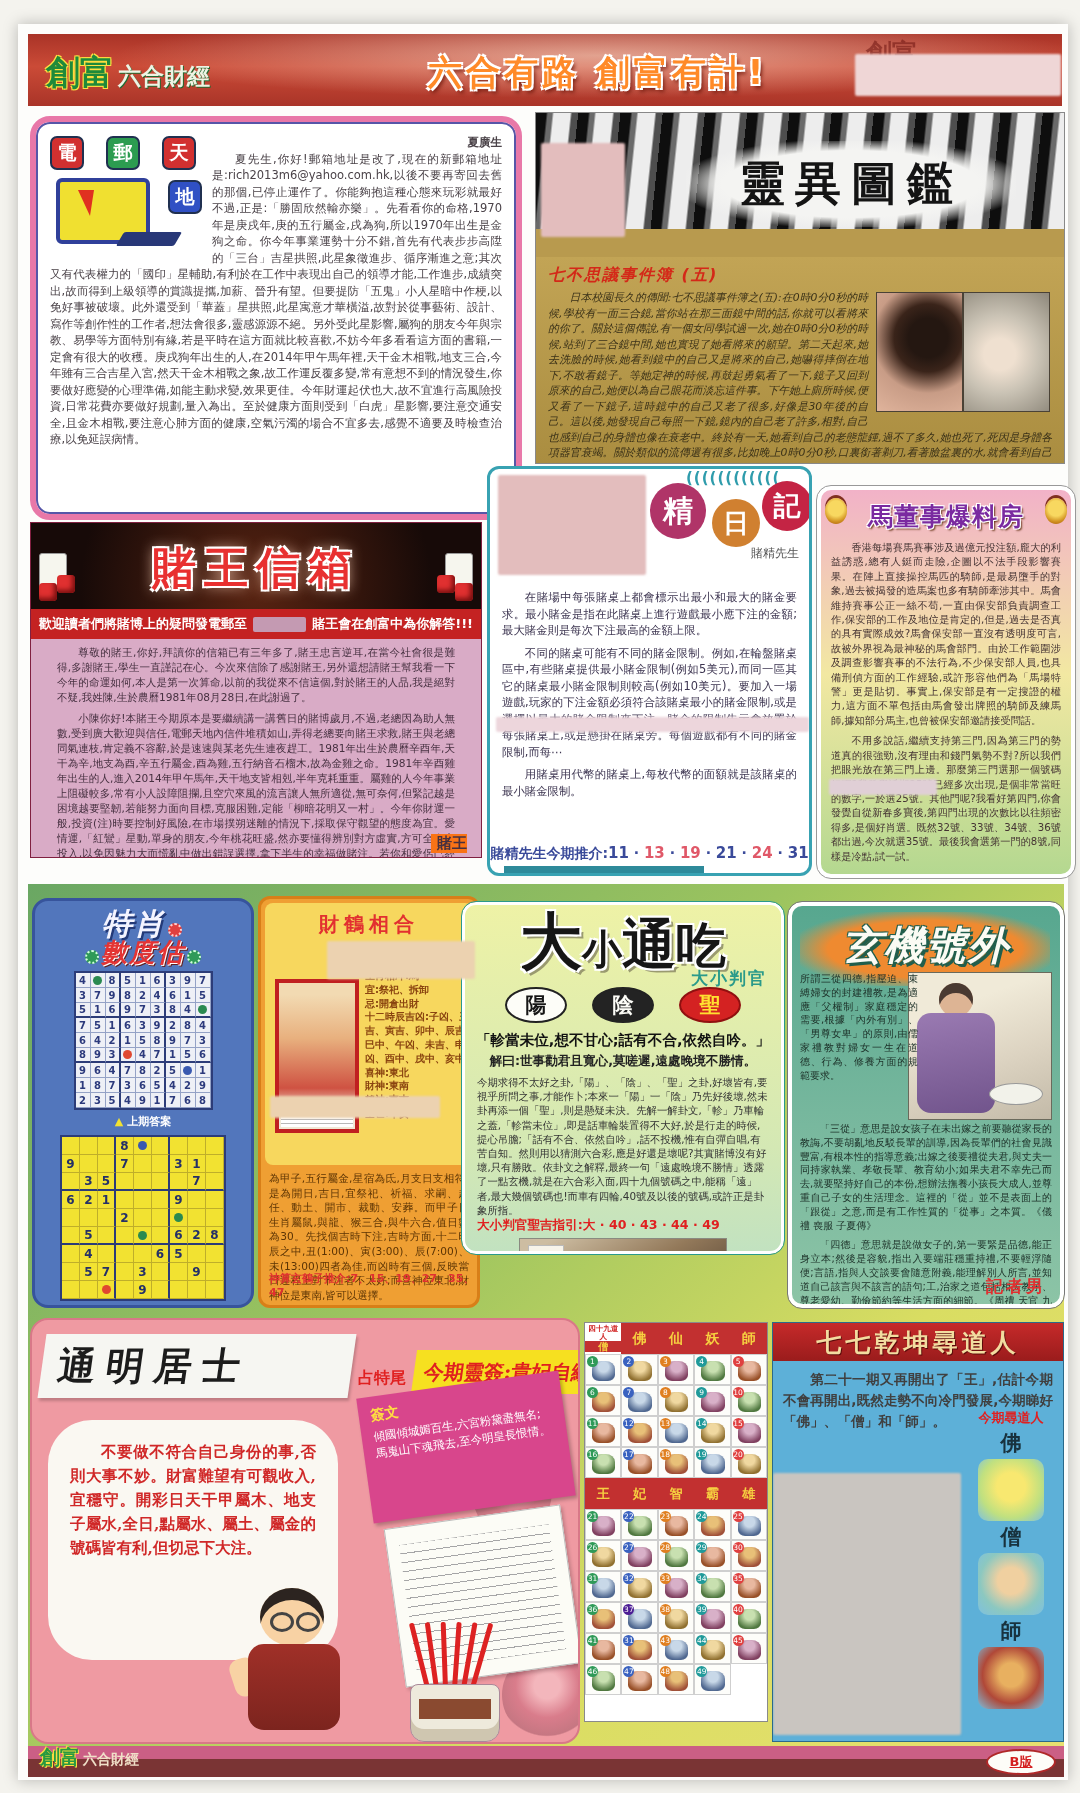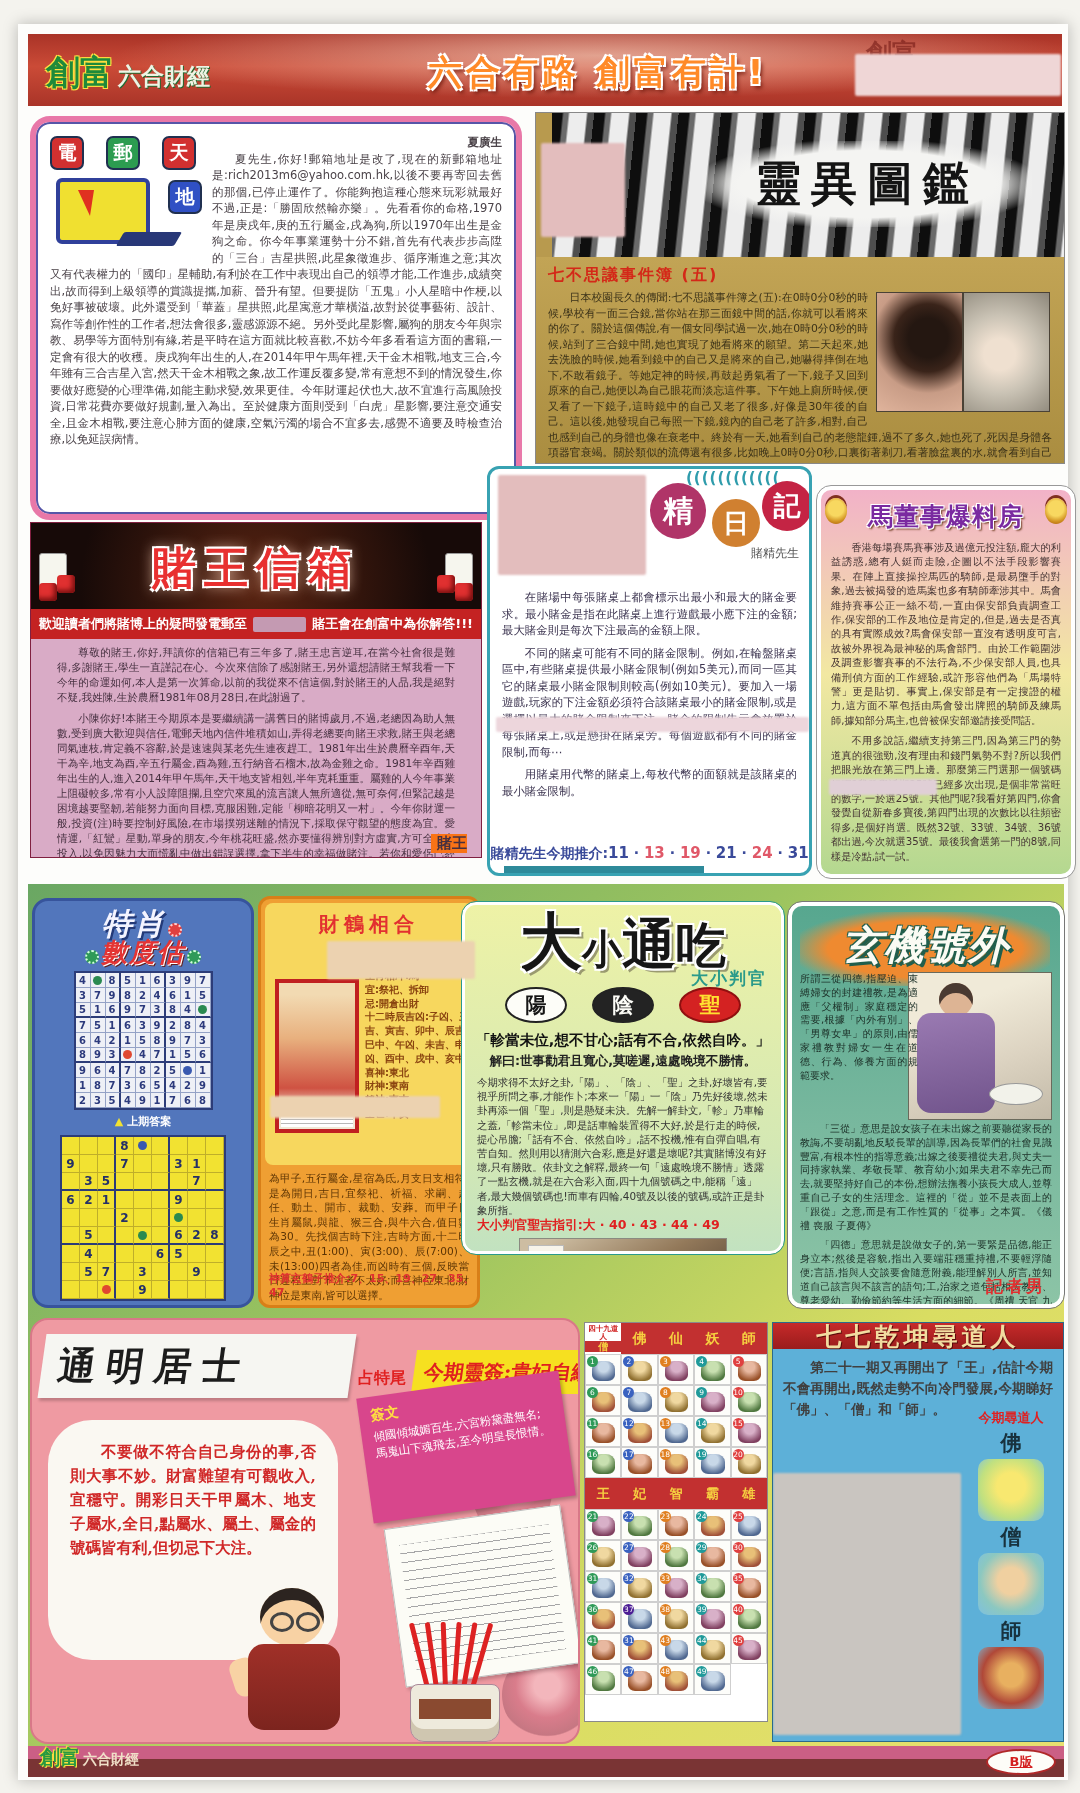--- a/index.html
+++ b/index.html
@@ -24,25 +24,25 @@
   .email-logo{float:left;width:152px;height:118px;position:relative;margin:2px 10px 4px 0;}
   .bub{position:absolute;width:30px;height:30px;border-radius:7px;color:#fff;font-weight:bold;font-size:19px;display:flex;align-items:center;justify-content:center;border:2px solid #203050;}
   .b1{left:0;top:0;background:#d23030;} .b2{left:56px;top:0;background:#2c9c50;} .b3{left:112px;top:0;background:#d23030;} .b4{left:118px;top:44px;background:#3050c4;}
   .monitor{position:absolute;left:6px;top:42px;width:86px;height:58px;border:4px solid #30409a;border-radius:6px;background:#f0e030;}
   .monitor:after{content:"";position:absolute;left:18px;top:8px;width:0;height:0;border-left:12px solid transparent;border-right:4px solid transparent;border-top:26px solid #e03020;}
   .keybd{position:absolute;left:70px;top:96px;width:58px;height:14px;background:#283878;transform:skewX(-30deg);border-radius:2px;}
   .email-body{font-size:11.5px;line-height:16.5px;color:#4a4248;}
   .sig{display:block;text-align:right;text-indent:0;font-weight:bold;}
   
   .ghost{left:535px;top:112px;width:530px;height:352px;border:1px solid #888;background:#b89a4e;}
-  .ghost-head{position:absolute;left:16px;top:0;width:100%;height:144px;
+  .ghost-head{position:absolute;left:0;top:0;width:100%;height:116px;
      background:repeating-linear-gradient(96deg,#0e0e0e 0 10px,#6a6a6a 12px 16px,#ededed 18px 34px,#4e4e4e 36px 42px);}
   .ghost-title{position:absolute;left:150px;top:28px;width:330px;height:86px;background:radial-gradient(ellipse at 50% 50%,#f4f4f2 55%,rgba(244,244,242,0) 75%);
      display:flex;align-items:center;justify-content:center;font-size:46px;font-weight:bold;color:#141414;letter-spacing:10px;font-family:"DejaVu Serif",serif;}
-  .ghost-body{position:absolute;left:0;top:144px;right:0;bottom:0;background:linear-gradient(180deg,#c2a455,#aa8d40);padding:8px 12px;}
+  .ghost-body{position:absolute;left:0;top:144px;right:0;bottom:0;background:linear-gradient(180deg,#c2a455,#aa8d40);padding:8px 12px;font-style:italic;}
   .ghost-sub{font-size:16px;font-weight:bold;color:#d42818;letter-spacing:2px;margin-bottom:4px;}
   .ghost-photos{float:right;width:176px;height:120px;margin:2px 0 4px 8px;}
   .ph{width:85px;height:118px;border:1px solid #4a4236;display:inline-block;vertical-align:top;}
   .ph-young{background:radial-gradient(circle at 60% 38%,#241711 22%,#3a241a 38%,#c89c86 62%,#e0b49c);}
   .ph-old{background:radial-gradient(circle at 42% 52%,#efe0d0 20%,#c9c2b4 50%,#8d877a);}
   .ghost-text{font-size:10.8px;line-height:15.5px;color:#3a3118;text-align:justify;text-indent:2em;}
   
   .mailbox{left:30px;top:522px;width:452px;height:336px;border:1px solid #802040;background:#d9abc6;}
   .mb-head{position:absolute;left:0;top:0;width:100%;height:86px;background:radial-gradient(circle at 50% 75%,#5a2412,#170a08 75%);}
   .mb-title{position:absolute;width:100%;text-align:center;top:16px;font-size:44px;font-weight:bold;color:#e83030;letter-spacing:8px;
@@ -164,21 +164,21 @@
   #deity-grid{display:grid;grid-template-columns:repeat(5,1fr);grid-auto-rows:31px;}
   .dg-h{background:#c23030;color:#f6d040;font-weight:bold;font-size:14px;display:flex;align-items:center;justify-content:center;font-family:"DejaVu Serif",serif;}
   .dg-corner{background:#fff;color:#d02020;font-size:7.5px;font-weight:bold;display:flex;flex-direction:column;align-items:center;justify-content:center;line-height:1.1;text-align:center;}
   .dg-corner .sub{background:#c23030;color:#f6d040;width:100%;font-size:10px;text-align:center;}
   .dg-band{background:#c23030;color:#f6d040;font-weight:bold;font-size:13px;display:flex;align-items:center;justify-content:center;font-family:"DejaVu Serif",serif;}
   .dg-card{position:relative;border:1px solid #cfcfcf;box-sizing:border-box;background:#fdfdfa;}
   .dg-card .fig{position:absolute;left:6px;top:6px;right:5px;bottom:3px;border-radius:40% 40% 30% 30%;}
   .dg-card .num{position:absolute;left:1px;top:1px;width:11px;height:11px;border-radius:50%;color:#fff;font-size:7.5px;display:flex;align-items:center;justify-content:center;z-index:2;}
   
   .daoist{left:772px;top:1322px;width:292px;height:420px;background:#5db0d8;border:1px solid #2a6a8a;}
-  .dao-title{height:26px;background:linear-gradient(180deg,#c62a2a,#9a1c1c);display:flex;align-items:center;justify-content:center;
+  .dao-title{height:38px;background:linear-gradient(180deg,#c62a2a,#9a1c1c);display:flex;align-items:center;justify-content:center;
      font-family:"DejaVu Serif",serif;font-size:25px;font-weight:bold;color:#f2dca0;letter-spacing:4px;text-shadow:1px 1px 0 #5a0a0a;}
   .dao-body{padding:8px 10px 0 10px;font-size:13.6px;line-height:21px;font-weight:bold;color:#404040;text-align:justify;text-indent:2em;}
   .dao-side{position:absolute;right:4px;top:86px;width:96px;text-align:center;}
   .dao-side .lbl{color:#e02020;font-weight:bold;font-size:13px;}
   .dao-char{font-family:"DejaVu Serif",serif;font-size:21px;font-weight:bold;color:#18323e;margin-top:2px;}
   .dfig{width:66px;height:62px;margin:2px auto;border-radius:10px;}
   .df0{background:radial-gradient(circle at 50% 45%,#f8e870 30%,#bfe080 65%,#7cc0e0);}
   .df1{background:radial-gradient(circle at 50% 45%,#f0d0a0 28%,#8cc8c0 65%,#7cc0e0);}
   .df2{background:radial-gradient(circle at 50% 45%,#e8b060 25%,#b04838 60%,#7cc0e0);}
   

